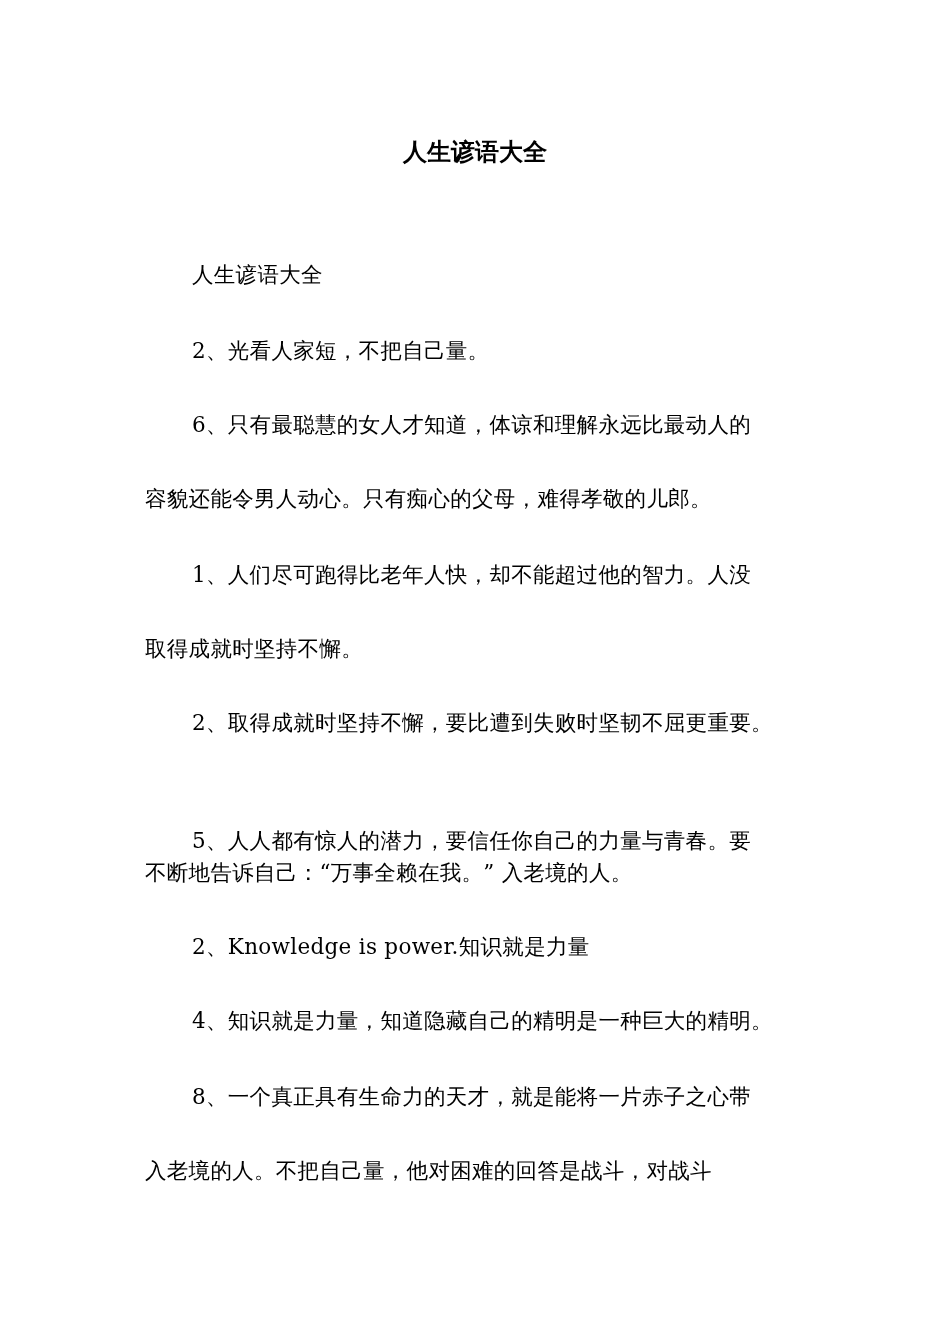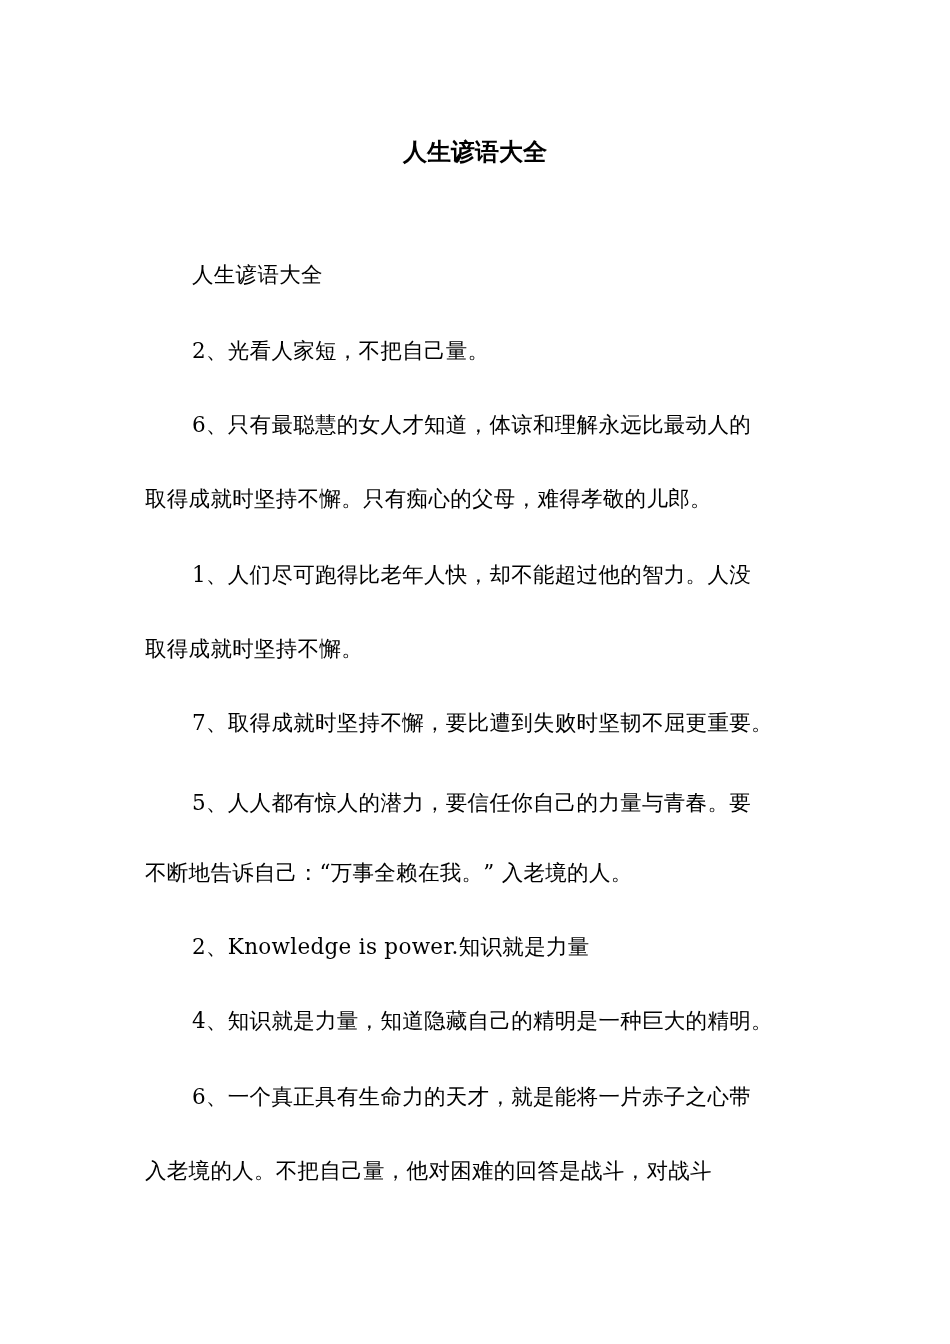--- a/index.html
+++ b/index.html
@@ -14,23 +14,23 @@
 </style>
 </head>
 <body>
 
 <div>
   <div class="title">人生谚语大全</div>
 
   <div class="line indent" style="top:260px">人生谚语大全</div>
   <div class="line indent" style="top:336px">2、光看人家短，不把自己量。</div>
   <div class="line indent" style="top:410px">6、只有最聪慧的女人才知道，体谅和理解永远比最动人的</div>
-  <div class="line" style="top:484px">取得成就时坚持不懈。只有痴心的父母，难得孝敬的儿郎。</div>
+  <div class="line" style="top:484px">容貌还能令男人动心。只有痴心的父母，难得孝敬的儿郎。</div>
   <div class="line indent" style="top:560px">1、人们尽可跑得比老年人快，却不能超过他的智力。人没</div>
   <div class="line" style="top:634px">取得成就时坚持不懈。</div>
-  <div class="line indent" style="top:708px">7、取得成就时坚持不懈，要比遭到失败时坚韧不屈更重要。</div>
-  <div class="line indent" style="top:788px">5、人人都有惊人的潜力，要信任你自己的力量与青春。要</div>
+  <div class="line indent" style="top:708px">2、取得成就时坚持不懈，要比遭到失败时坚韧不屈更重要。</div>
+  <div class="line indent" style="top:826px">5、人人都有惊人的潜力，要信任你自己的力量与青春。要</div>
   <div class="line" style="top:858px">不断地告诉自己：“万事全赖在我。” 入老境的人。</div>
   <div class="line indent" style="top:932px">2、Knowledge is power.知识就是力量</div>
   <div class="line indent" style="top:1006px">4、知识就是力量，知道隐藏自己的精明是一种巨大的精明。</div>
-  <div class="line indent" style="top:1082px">6、一个真正具有生命力的天才，就是能将一片赤子之心带</div>
+  <div class="line indent" style="top:1082px">8、一个真正具有生命力的天才，就是能将一片赤子之心带</div>
   <div class="line" style="top:1156px">入老境的人。不把自己量，他对困难的回答是战斗，对战斗</div>
 </div>
 
 </body></html>

